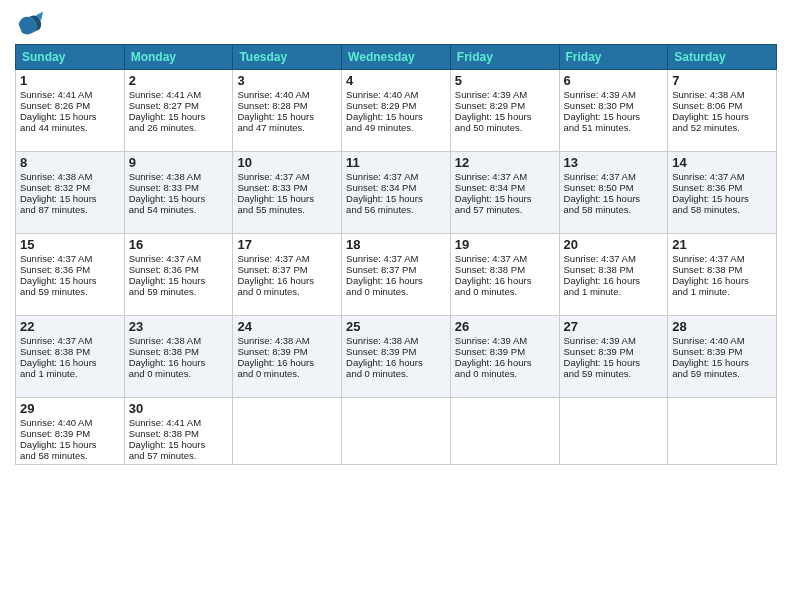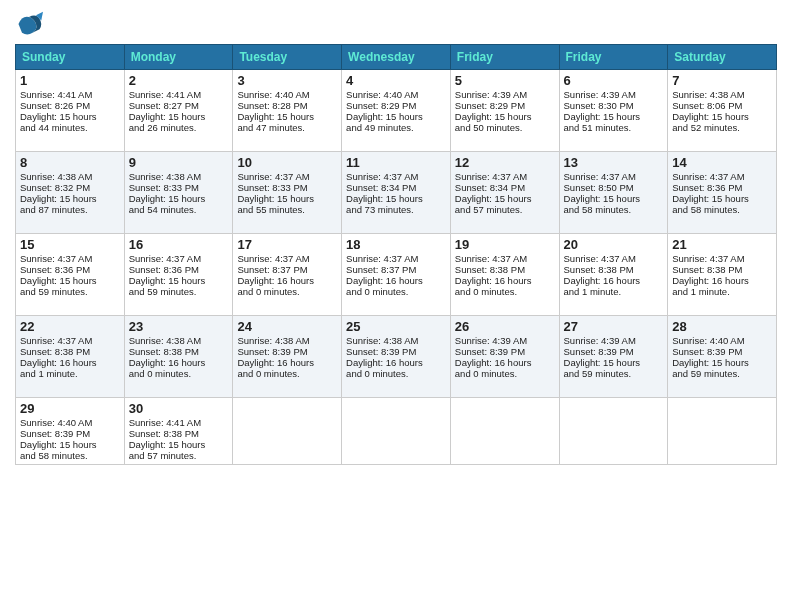--- a/index.html
+++ b/index.html
@@ -196,21 +196,21 @@
             <div>Sunrise: 4:37 AM</div>
             <div>Sunset: 8:33 PM</div>
             <div>Daylight: 15 hours</div>
             <div>and 55 minutes.</div>
           </td>
           <td>
             <span class="day-num">11</span>
             <div>Sunrise: 4:37 AM</div>
             <div>Sunset: 8:34 PM</div>
             <div>Daylight: 15 hours</div>
-            <div>and 73 minutes.</div>
+            <div>and 56 minutes.</div>
           </td>
           <td>
             <span class="day-num">12</span>
             <div>Sunrise: 4:37 AM</div>
             <div>Sunset: 8:34 PM</div>
             <div>Daylight: 15 hours</div>
             <div>and 57 minutes.</div>
           </td>
           <td>
             <span class="day-num">13</span>

